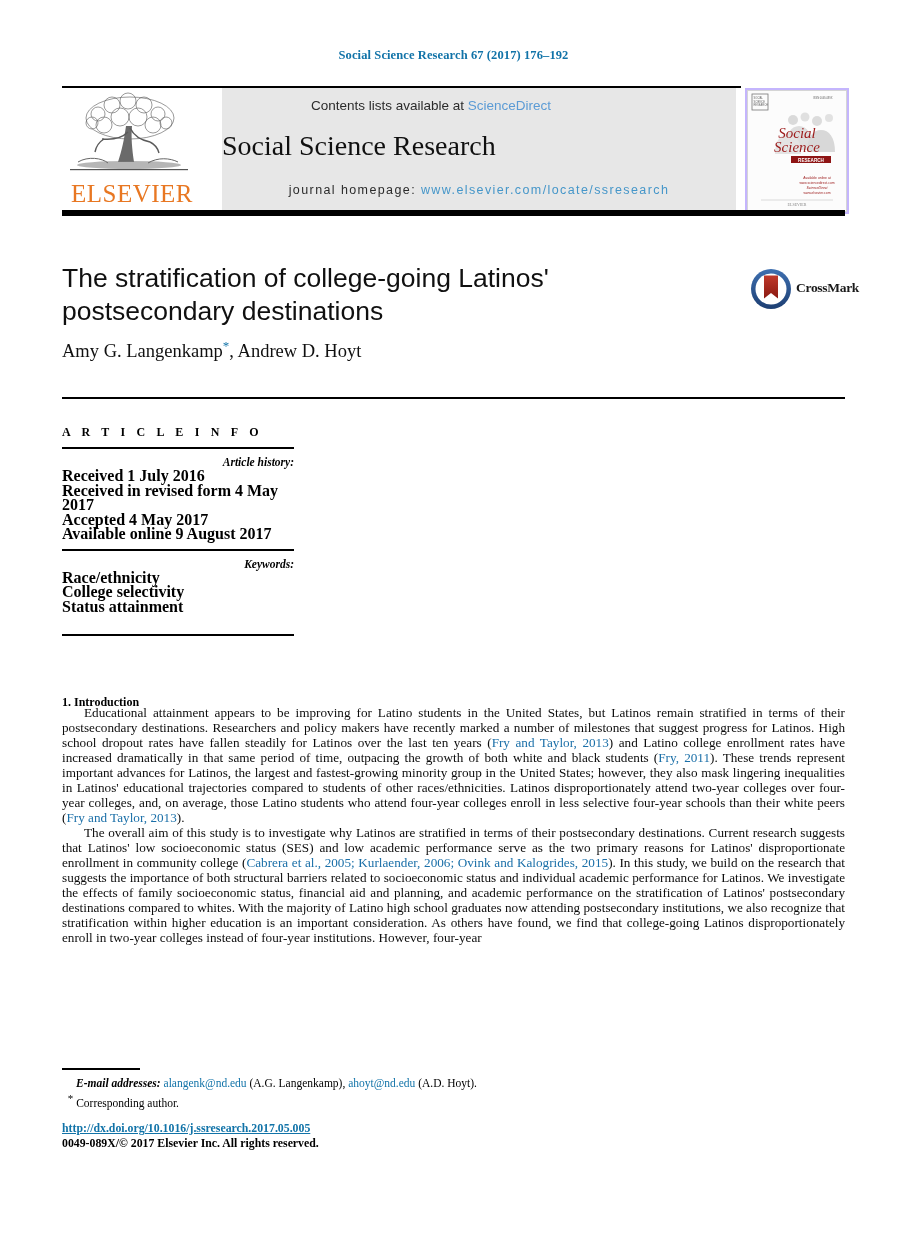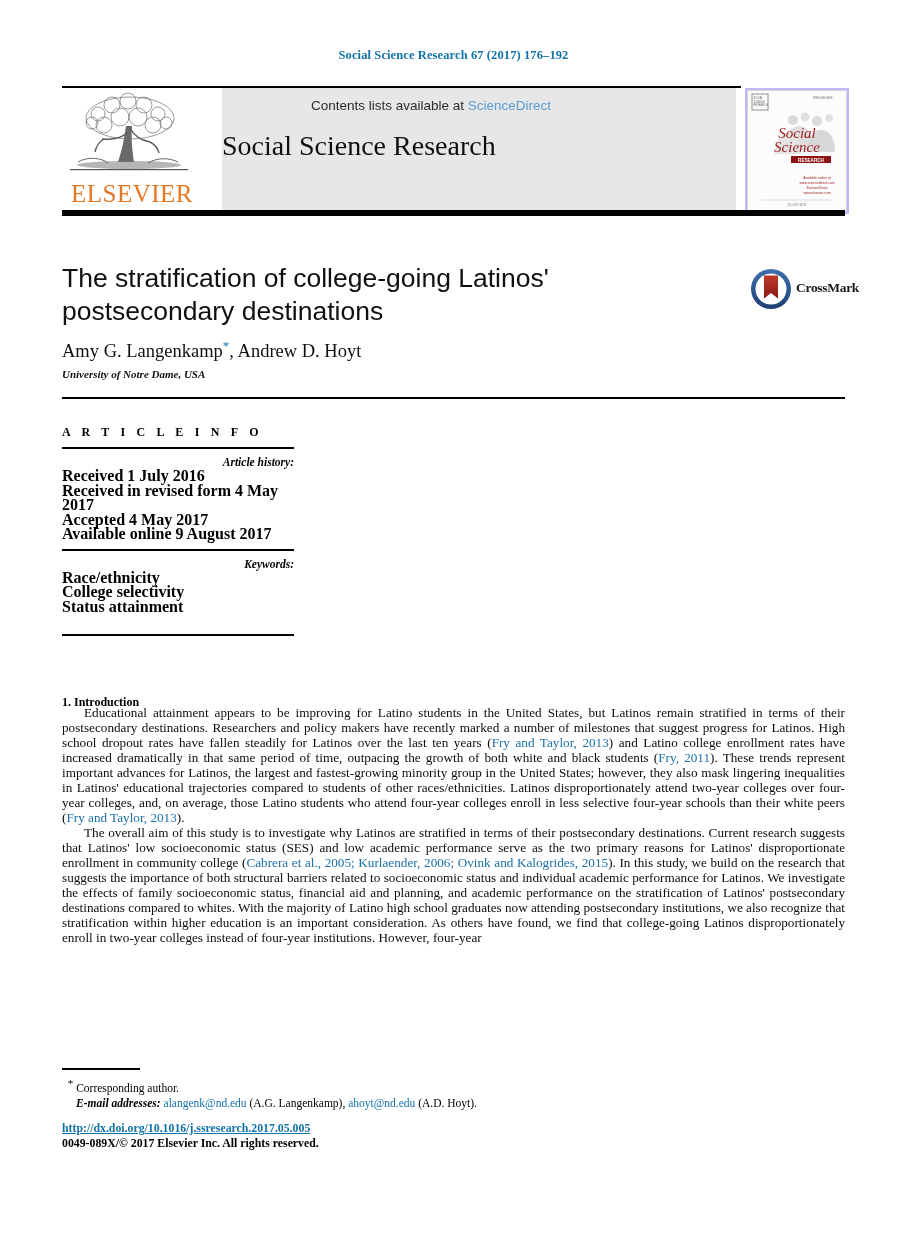--- a/index.html
+++ b/index.html
@@ -368,20 +368,21 @@
           </g>
           <rect x="2" y="77" width="118" height="1.2" fill="#555"></rect>
         </svg>
       </div>
       <div class="elsevier-word">ELSEVIER</div>
     </div>
 
     <div class="banner">
       <div class="banner-line1"><span>Contents lists available at </span><span class="sd">ScienceDirect</span></div>
       <div class="banner-title">Social Science Research</div>
+      <div class="banner-line3"><span>journal homepage:</span> <span class="url">www.elsevier.com/locate/ssresearch</span></div>
     </div>
 
     <div class="cover">
       <svg class="cover-inner" width="100" height="122" viewBox="0 0 100 122" xmlns="http://www.w3.org/2000/svg">
         <rect x="0" y="0" width="100" height="122" fill="#fcfcfc"></rect>
         <rect x="5" y="4" width="16" height="16" fill="none" stroke="#777" stroke-width="0.8"></rect>
         <g fill="#666" font-family="Liberation Sans, sans-serif" font-size="2.6">
           <text x="6.5" y="9">SOCIAL</text>
           <text x="6.5" y="12.5">SCIENCE</text>
           <text x="6.5" y="16">RESEARCH</text>
@@ -412,21 +413,20 @@
       </svg>
     </div>
 
     <div class="masthead-rule-bottom"></div>
   </div>
 
   <div class="title">The stratification of college-going Latinos' postsecondary destinations</div>
 
   <div class="authors"><span>Amy G. Langenkamp</span><span class="star">*</span><span>, Andrew D. Hoyt</span></div>
 
-  <div class="affiliation">University of Notre Dame, USA</div>
   <div class="rule-under-affil"></div>
 
   <div class="crossmark">
     <svg class="cm-badge" width="42" height="42" viewBox="0 0 42 42" xmlns="http://www.w3.org/2000/svg">
       <defs>
         <linearGradient id="cmBlue" x1="0" y1="0" x2="0" y2="1">
           <stop offset="0%" stop-color="#3e6fb0"></stop>
           <stop offset="100%" stop-color="#1d3f73"></stop>
         </linearGradient>
         <linearGradient id="cmRed" x1="0" y1="0" x2="0" y2="1">
@@ -460,29 +460,29 @@
 
   <div class="sec-title">1. Introduction</div>
 
   <div class="body-col">
     <p><span>Educational attainment appears to be improving for Latino students in the United States, but Latinos remain stratified in terms of their postsecondary destinations. Researchers and policy makers have recently marked a number of milestones that suggest progress for Latinos. High school dropout rates have fallen steadily for Latinos over the last ten years (</span><span class="cite">Fry and Taylor, 2013</span><span>) and Latino college enrollment rates have increased dramatically in that same period of time, outpacing the growth of both white and black students (</span><span class="cite">Fry, 2011</span><span>). These trends represent important advances for Latinos, the largest and fastest-growing minority group in the United States; however, they also mask lingering inequalities in Latinos' educational trajectories compared to students of other races/ethnicities. Latinos disproportionately attend two-year colleges over four-year colleges, and, on average, those Latino students who attend four-year colleges enroll in less selective four-year schools than their white peers (</span><span class="cite">Fry and Taylor, 2013</span><span>).</span></p>
     <p><span>The overall aim of this study is to investigate why Latinos are stratified in terms of their postsecondary destinations. Current research suggests that Latinos' low socioeconomic status (SES) and low academic performance serve as the two primary reasons for Latinos' disproportionate enrollment in community college (</span><span class="cite">Cabrera et al., 2005; Kurlaender, 2006; Ovink and Kalogrides, 2015</span><span>). In this study, we build on the research that suggests the importance of both structural barriers related to socioeconomic status and individual academic performance for Latinos. We investigate the effects of family socioeconomic status, financial aid and planning, and academic performance on the stratification of Latinos' postsecondary destinations compared to whites. With the majority of Latino high school graduates now attending postsecondary institutions, we also recognize that stratification within higher education is an important consideration. As others have found, we find that college-going Latinos disproportionately enroll in two-year colleges instead of four-year institutions. However, four-year</span></p>
   </div>
 
   <div class="fn-rule"></div>
   <div class="footnote">
-    <div>
-      &nbsp;&nbsp;<span class="fstar">*</span>
-      <span>Corresponding author.</span>
-    </div>
     <div style="padding-left:14px">
       <span class="em">E-mail addresses:</span>
       <span class="mail">alangenk@nd.edu</span>
       <span>(A.G. Langenkamp),</span>
       <span class="mail">ahoyt@nd.edu</span>
       <span>(A.D. Hoyt).</span>
     </div>
+    <div>
+      &nbsp;&nbsp;<span class="fstar">*</span>
+      <span>Corresponding author.</span>
+    </div>
   </div>
 
   <div class="doi">http://dx.doi.org/10.1016/j.ssresearch.2017.05.005</div>
   <div class="copyright">0049-089X/© 2017 Elsevier Inc. All rights reserved.</div>
 
 </div>
 
 </body></html>

